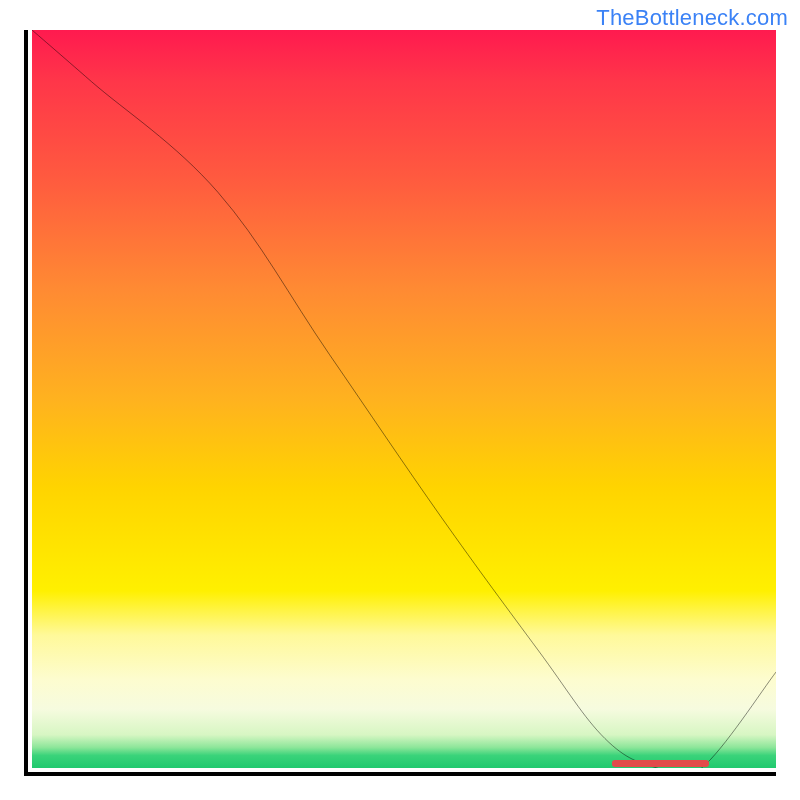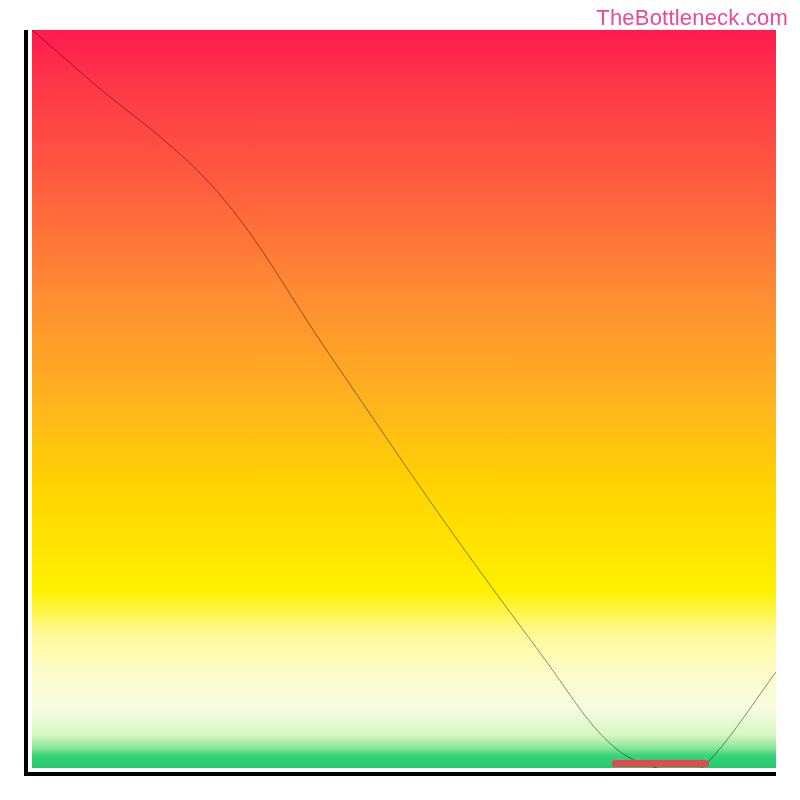--- a/index.html
+++ b/index.html
@@ -15,21 +15,21 @@
     position: relative;
     width: 800px;
     height: 800px;
   }
   .attribution {
     position: absolute;
     top: 5px;
     right: 12px;
     font-size: 22px;
     font-weight: 500;
-    color: #ec4899;
+    color: #3b82f6;
     letter-spacing: 0.2px;
   }
   .plot {
     position: absolute;
     left: 24px;
     top: 30px;
     width: 752px;
     height: 746px;
     border-left: 4px solid #000;
     border-bottom: 4px solid #000;

